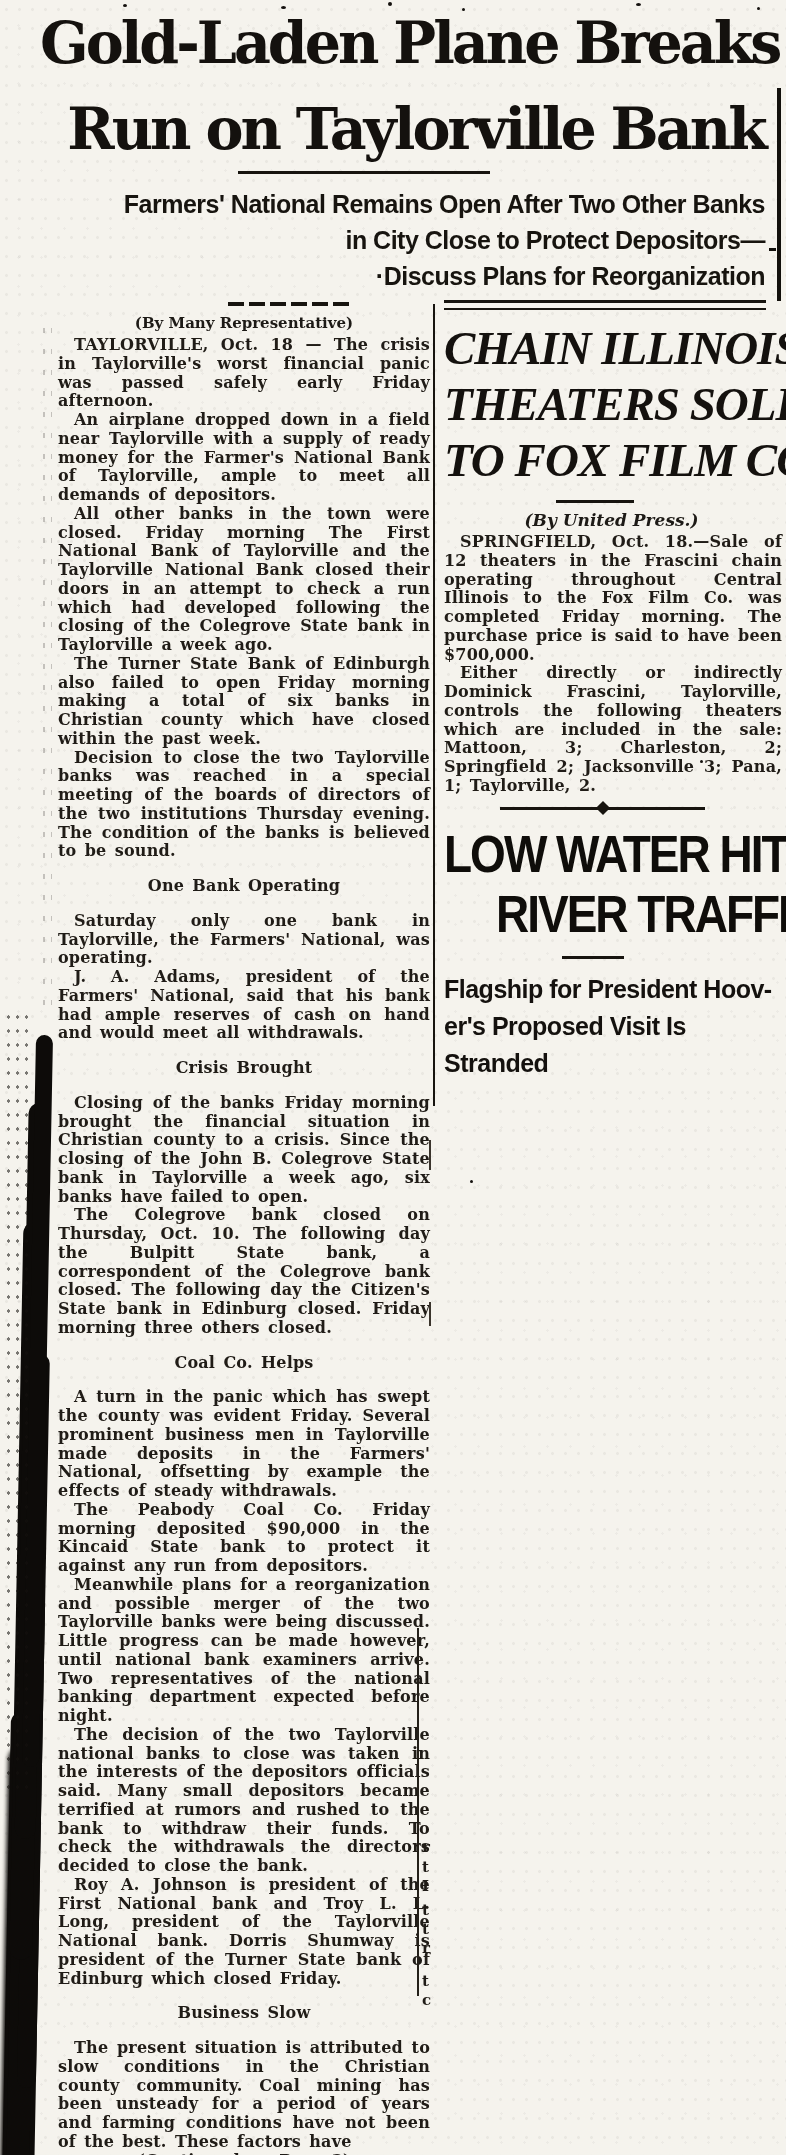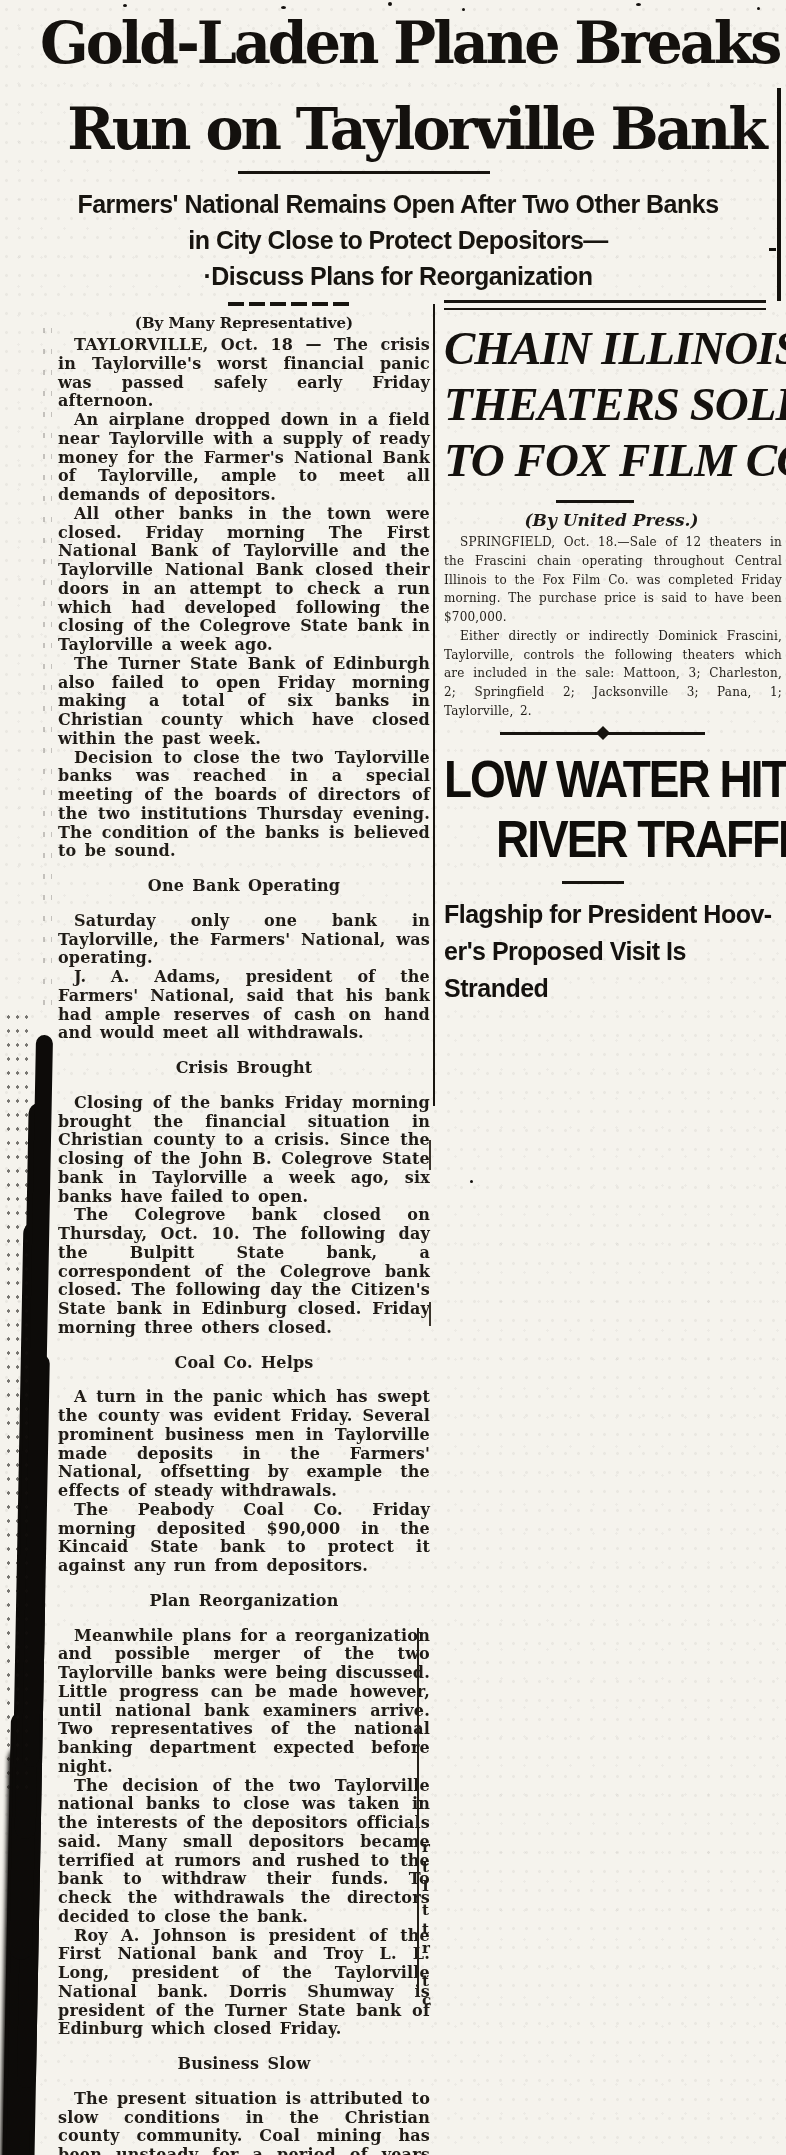--- a/index.html
+++ b/index.html
@@ -16,21 +16,21 @@
     font-family:"DejaVu Serif", serif;
   }
   
   .headline{position:absolute;top:0px;left:40px;width:716px;text-align:center;}
   .hl-line{
     font-family:"DejaVu Serif", serif;font-weight:bold;font-size:57px;line-height:86px;
     letter-spacing:-3px;white-space:nowrap;color:#14110e;
   }
   .hl-line:nth-child(2){transform:translateX(18px);}
   .headline-rule{position:absolute;top:171px;left:238px;width:252px;height:3px;background:#17140f;}
-  .deck{position:absolute;top:186px;left:40px;width:716px;text-align:center;
+  .deck{position:absolute;top:186px;left:49px;width:716px;text-align:right;
     font-family:"Liberation Sans", sans-serif;font-weight:bold;font-size:25px;line-height:36px;
     letter-spacing:-0.5px;color:#17140f;}
   .deck-rule{position:absolute;top:302px;left:228px;width:122px;height:4px;
     background:repeating-linear-gradient(90deg,#17140f 0 16px,rgba(0,0,0,0) 16px 21px);}
   
   .col-left{position:absolute;left:58px;top:313px;width:372px;}
   .byline{text-align:center;font-weight:bold;font-size:15px;line-height:20px;margin:0 0 3px 0;}
   .article-body .blk{
     font-size:16px;line-height:18.75px;font-weight:bold;text-align:justify;
     word-spacing:2.5px;letter-spacing:.2px;color:#201c17;margin:0;
@@ -48,21 +48,21 @@
   
   .col-right{position:absolute;left:444px;top:300px;width:342px;}
   .double-rule{width:322px;height:5px;border-top:3px solid #17140f;border-bottom:2px solid #17140f;margin:0 0 10px 0;}
   .theater-hl .hl2-line{
     font-family:"Liberation Serif", serif;font-weight:bold;font-style:italic;
     font-size:47px;line-height:56px;letter-spacing:-1px;white-space:nowrap;color:#14110e;
   }
   .rule-c{width:78px;height:3px;background:#17140f;margin:12px 0 8px 112px;}
   .byline2{text-align:center;font-weight:bold;font-style:italic;font-size:17px;line-height:18px;margin:0 0 4px 0;width:335px;}
   .rc-body .blk{
-    font-size:12px;line-height:18.75px;font-weight:normal;text-align:justify;
+    font-size:16px;line-height:18.75px;font-weight:bold;text-align:justify;
     word-spacing:2.5px;letter-spacing:.2px;color:#201c17;margin:0;width:338px;text-indent:16px;
   }
   .diamond-rule{position:relative;width:205px;height:3px;background:#17140f;margin:11px 0 10px 56px;}
   .diamond-rule::after{content:"";position:absolute;left:50%;top:50%;width:10px;height:10px;
     background:#17140f;transform:translate(-50%,-50%) rotate(45deg);}
   .river-hl .hl3-line{
     font-family:"Liberation Sans", sans-serif;font-weight:bold;font-size:46px;line-height:60px;
     letter-spacing:-2px;white-space:nowrap;color:#0f0d0a;transform:scaleY(1.14);transform-origin:left top;
   }
   .river-hl .hl3-line:nth-child(2){margin-left:52px;}
@@ -136,21 +136,20 @@
         <div class="blk p">Decision to close the two Taylorville banks was reached in a special meeting of the boards of directors of the two institutions Thursday evening. The condition of the banks is believed to be sound.</div>
         <div class="blk h">One Bank Operating</div>
         <div class="blk p">Saturday only one bank in Taylorville, the Farmers' National, was operating.</div>
         <div class="blk p">J. A. Adams, president of the Farmers' National, said that his bank had ample reserves of cash on hand and would meet all withdrawals.</div>
         <div class="blk h">Crisis Brought</div>
         <div class="blk p">Closing of the banks Friday morning brought the financial situation in Christian county to a crisis. Since the closing of the John B. Colegrove State bank in Taylorville a week ago, six banks have failed to open.</div>
         <div class="blk p">The Colegrove bank closed on Thursday, Oct. 10. The following day the Bulpitt State bank, a correspondent of the Colegrove bank closed. The following day the Citizen's State bank in Edinburg closed. Friday morning three others closed.</div>
         <div class="blk h">Coal Co. Helps</div>
         <div class="blk p">A turn in the panic which has swept the county was evident Friday. Several prominent business men in Taylorville made deposits in the Farmers' National, offsetting by example the effects of steady withdrawals.</div>
         <div class="blk p">The Peabody Coal Co. Friday morning deposited $90,000 in the Kincaid State bank to protect it against any run from depositors.</div>
-        <div class="blk h">Plan Reorganization</div>
         <div class="blk p">Meanwhile plans for a reorganization and possible merger of the two Taylorville banks were being discussed. Little progress can be made however, until national bank examiners arrive. Two representatives of the national banking department expected before night.</div>
         <div class="blk p">The decision of the two Taylorville national banks to close was taken in the interests of the depositors officials said. Many small depositors became terrified at rumors and rushed to the bank to withdraw their funds. To check the withdrawals the directors decided to close the bank.</div>
         <div class="blk p">Roy A. Johnson is president of the First National bank and Troy L. L. Long, president of the Taylorville National bank. Dorris Shumway is president of the Turner State bank of Edinburg which closed Friday.</div>
         <div class="blk h">Business Slow</div>
         <div class="blk p">The present situation is attributed to slow conditions in the Christian county community. Coal mining has been unsteady for a period of years and farming conditions have not been of the best. These factors have</div>
         <div class="blk center">(Continued on Page 3)</div>
       </div>
   </div>
 
   <div class="col-divider-a"></div>

